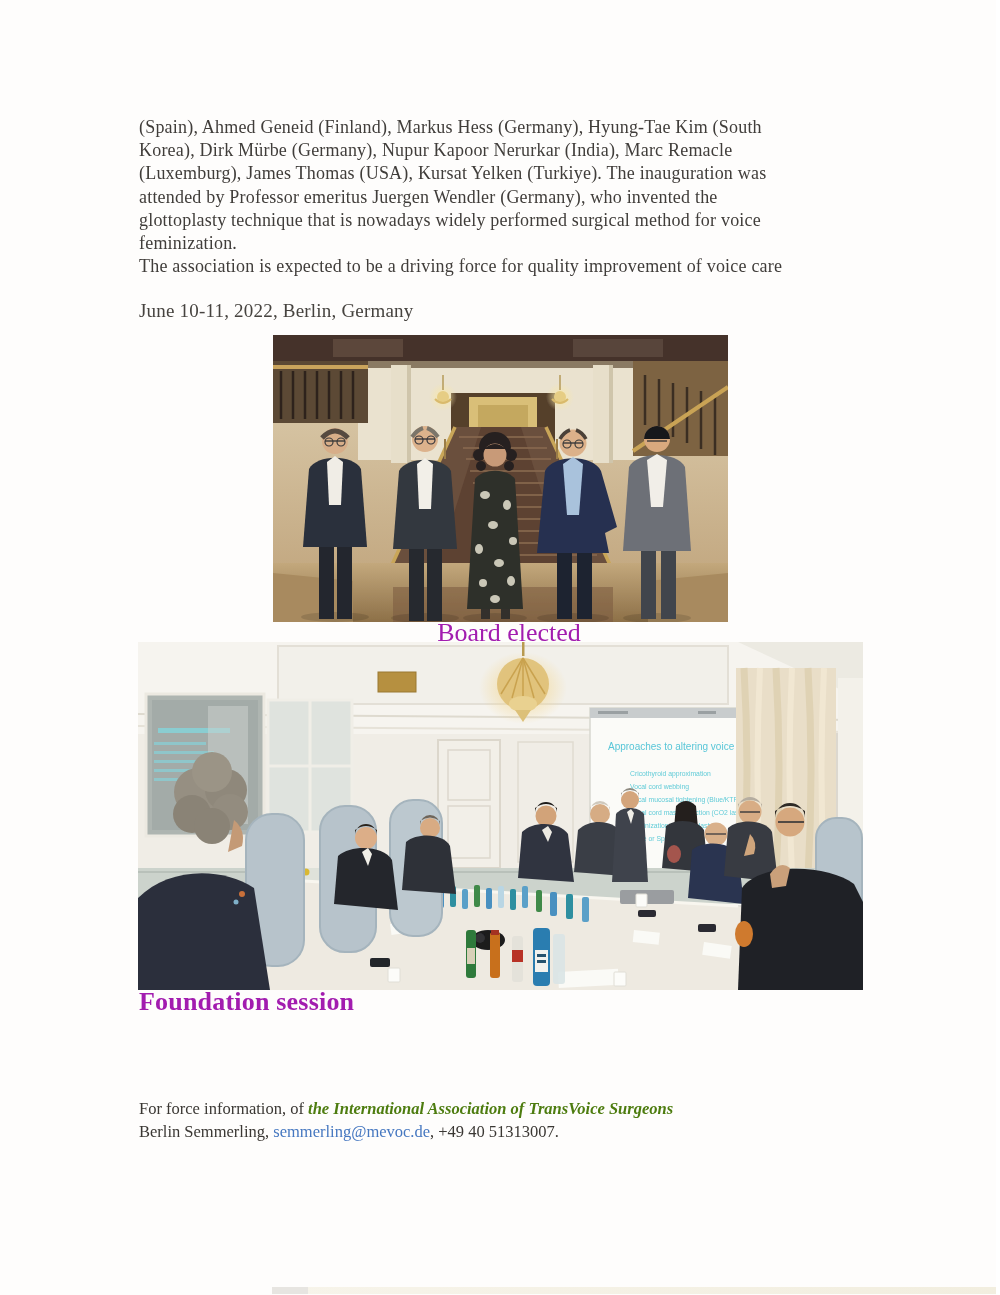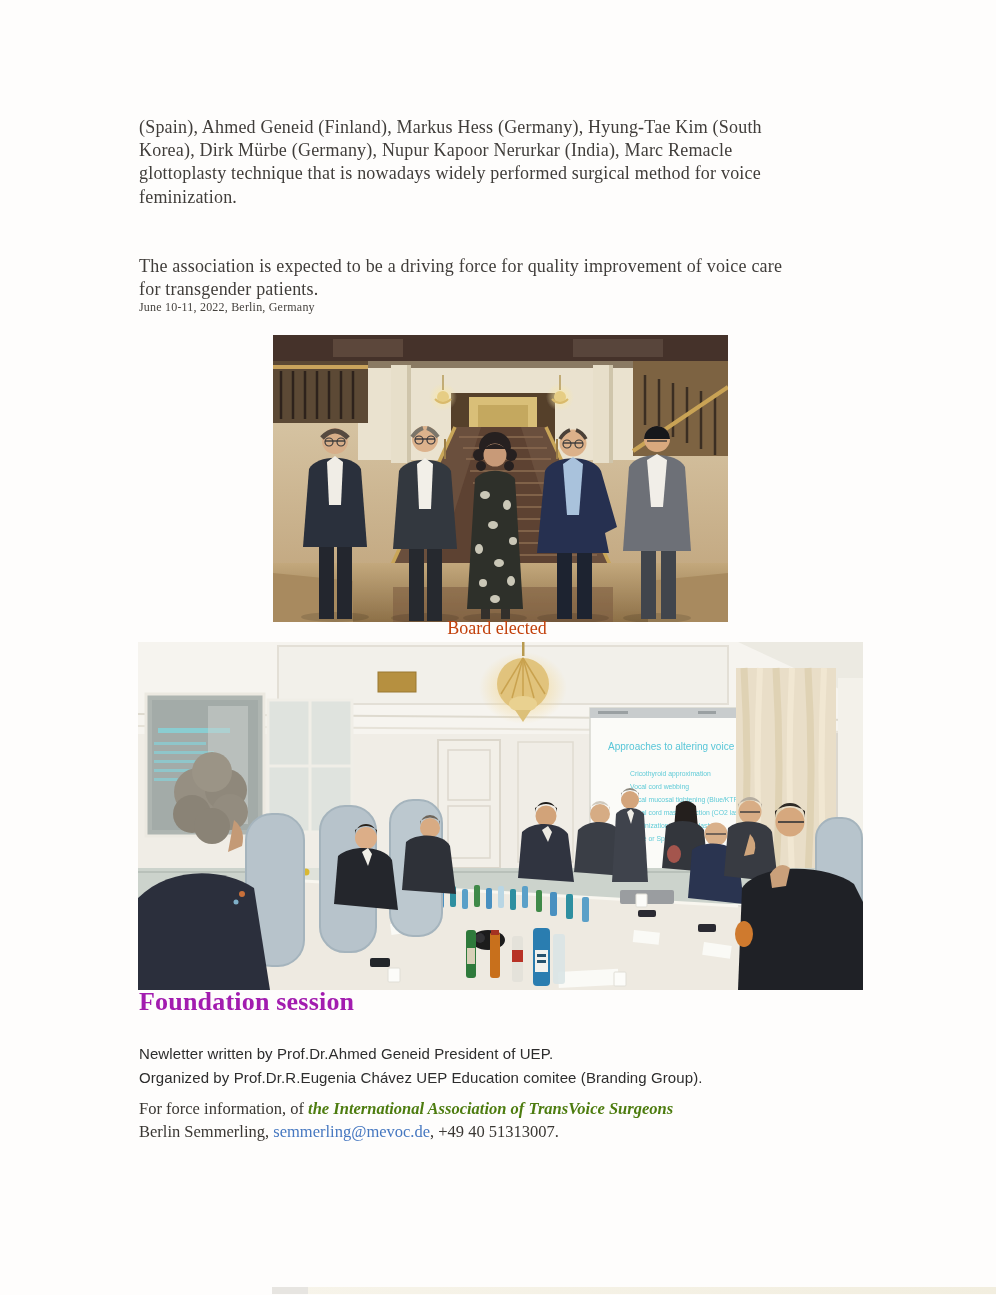--- a/index.html
+++ b/index.html
@@ -3,50 +3,51 @@
 <meta charset="utf-8">
 <style>
   html,body{margin:0;padding:0;}
   .page{position:relative;width:996px;height:1295px;background:#fefdfc;overflow:hidden;
         font-family:"Liberation Serif","DejaVu Serif",serif;color:#3d3b38;}
   .para{position:absolute;left:139px;font-size:18px;line-height:23.2px;letter-spacing:.2px;
         white-space:nowrap;color:#403d3a;}
   .para div{height:23.2px;}
   #para1{top:116px;}
   #para2{top:255px;font-family:Liberation Serif, serif;}
-  .date{position:absolute;left:139px;top:300px;font-size:12px;color:#46433f;letter-spacing:.2px;text-align:center;}
+  .date{position:absolute;left:139px;top:300px;font-size:19px;color:#46433f;letter-spacing:.2px;text-align:center;}
   .photo{position:absolute;overflow:hidden;}
   #photo1{left:273px;top:335px;width:455px;height:287px;}
   #photo2{left:138px;top:642px;width:725px;height:348px;}
   .photo svg{display:block;width:100%;height:100%;}
-  .caption{position:absolute;left:262px;top:618px;width:470px;text-align:center;
-           font-size:18px;color:#c2410c;}
+  .caption{position:absolute;left:274px;top:618px;width:470px;text-align:center;
+           font-size:26px;color:#a21caf;}
   .heading{position:absolute;left:139px;top:987px;font-size:26px;color:#a21caf;letter-spacing:.2px;font-weight:bold;}
   .credits{position:absolute;left:139px;top:1042px;font-family:"Liberation Sans",sans-serif;
            font-size:15px;line-height:23.5px;color:#2d2d2d;letter-spacing:.1px;}
   .contact{position:absolute;left:139px;top:1098px;font-size:16.5px;line-height:22.5px;color:#3a3733;}
   .em-bi{font-weight:bold;font-style:italic;color:#4d7c0f;}
   a.email{color:#4577c0;cursor:pointer;}
   .artifact{position:absolute;}
 </style>
 </head>
 <body>
 
 <div class="page">
 
   <div class="para" id="para1">
     <div>(Spain), Ahmed Geneid (Finland), Markus Hess (Germany), Hyung-Tae Kim (South</div>
     <div>Korea), Dirk Mürbe (Germany), Nupur Kapoor Nerurkar (India), Marc Remacle</div>
+    <div>(Luxemburg), James Thomas (USA), Kursat Yelken (Turkiye). The inauguration was</div>
+    <div>attended by Professor emeritus Juergen Wendler (Germany), who invented the</div>
     <div>glottoplasty technique that is nowadays widely performed surgical method for voice</div>
     <div>feminization.</div>
   </div>
 
   <div class="para" id="para2">
     <div>The association is expected to be a driving force for quality improvement of voice care</div>
-    <div>for transgender patients.</div>
   </div>
 
   <div class="date">June 10-11, 2022, Berlin, Germany</div>
 
   <div class="photo" id="photo1">
   <svg viewBox="0 0 455 287" preserveAspectRatio="none">
     <defs>
       <linearGradient id="p1wall" x1="0" y1="0" x2="0" y2="1">
         <stop offset="0" stop-color="#e0d2b4"></stop>
             <stop offset="1" stop-color="#bda077"></stop>
@@ -464,24 +465,20 @@
         <path d="M600,348 L604,246 C622,220 690,222 716,242 L725,260 L725,348 Z" fill="#1f2126"></path>
         <ellipse cx="606" cy="292" rx="9" ry="13" fill="#cf7a2e"></ellipse>
         <path d="M632,232 q10,-14 20,-6 l-4,18 -14,2 Z" fill="#caa07a"></path>
       </g>
     </g>
   </svg>
   </div>
 
   <div class="heading">Foundation session</div>
 
-  <div class="credits">
-    <div>Newletter written by Prof.Dr.Ahmed Geneid President of UEP.</div>
-    <div>Organized by Prof.Dr.R.Eugenia Chávez UEP Education comitee (Branding Group).</div>
-  </div>
 
   <div class="contact">
     <div>
       <span>For force information, of </span><span class="em-bi"> the International Association of TransVoice Surgeons</span>
     </div>
     <div>
       <span>Berlin Semmerling, </span><a class="email">semmerling@mevoc.de</a><span>, +49 40 51313007.</span>
     </div>
   </div>
 

